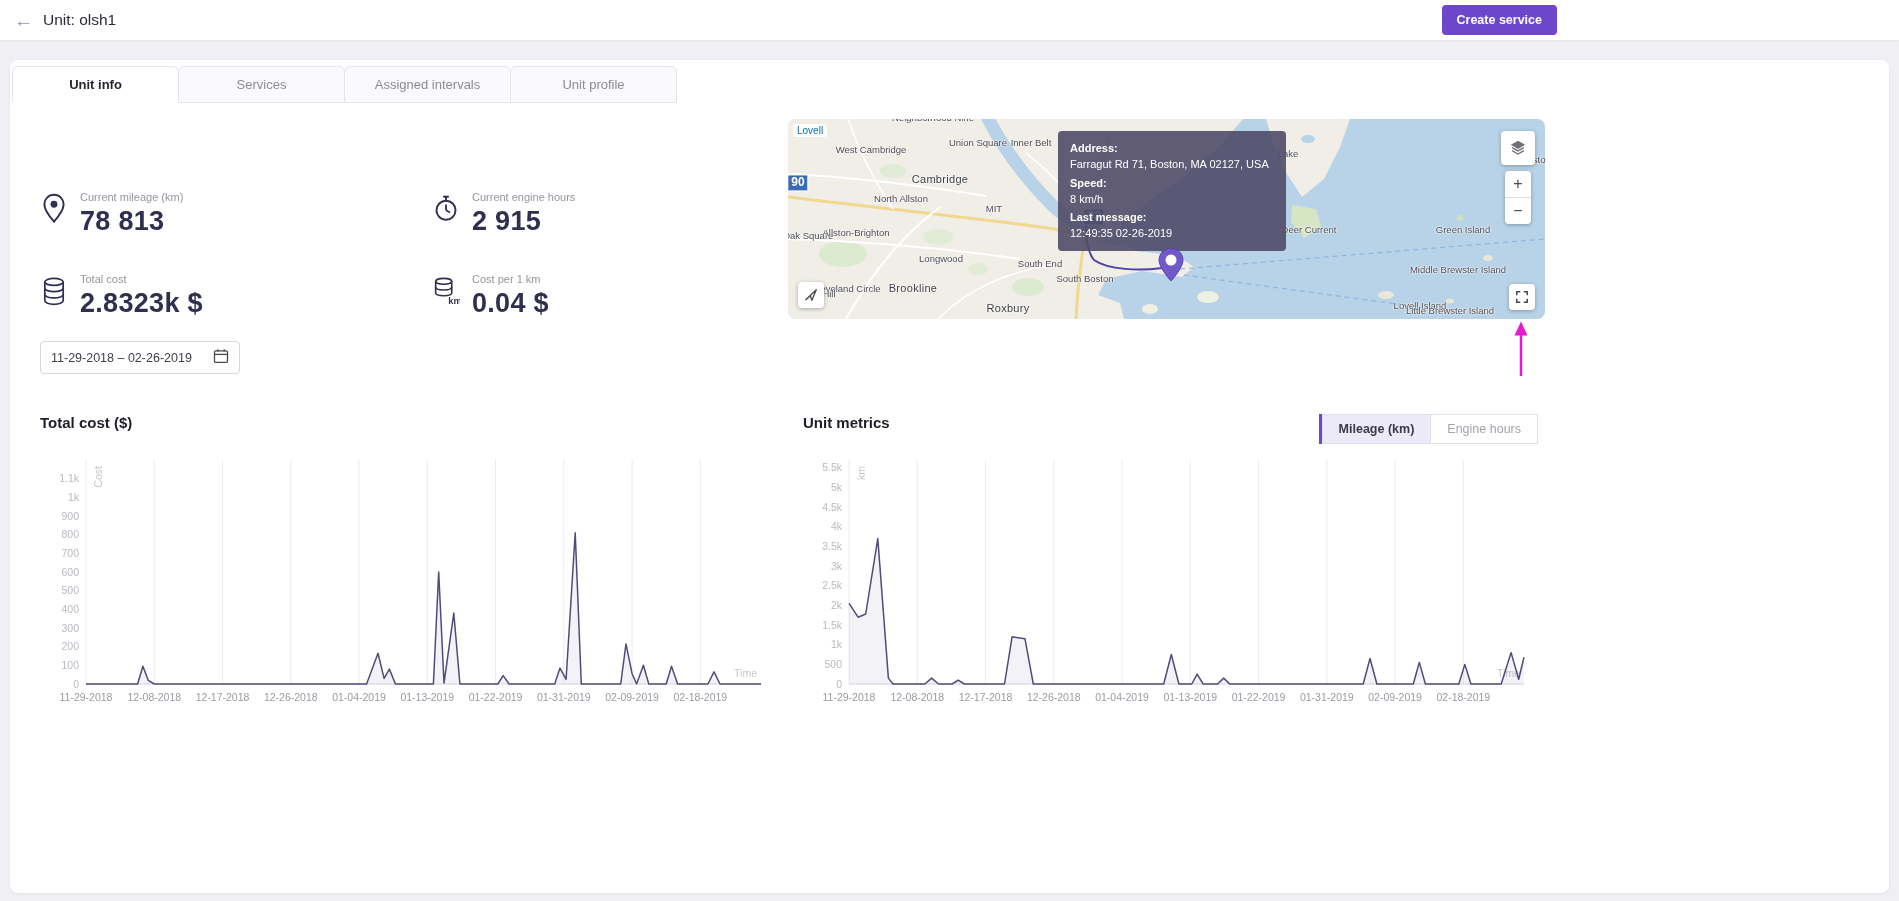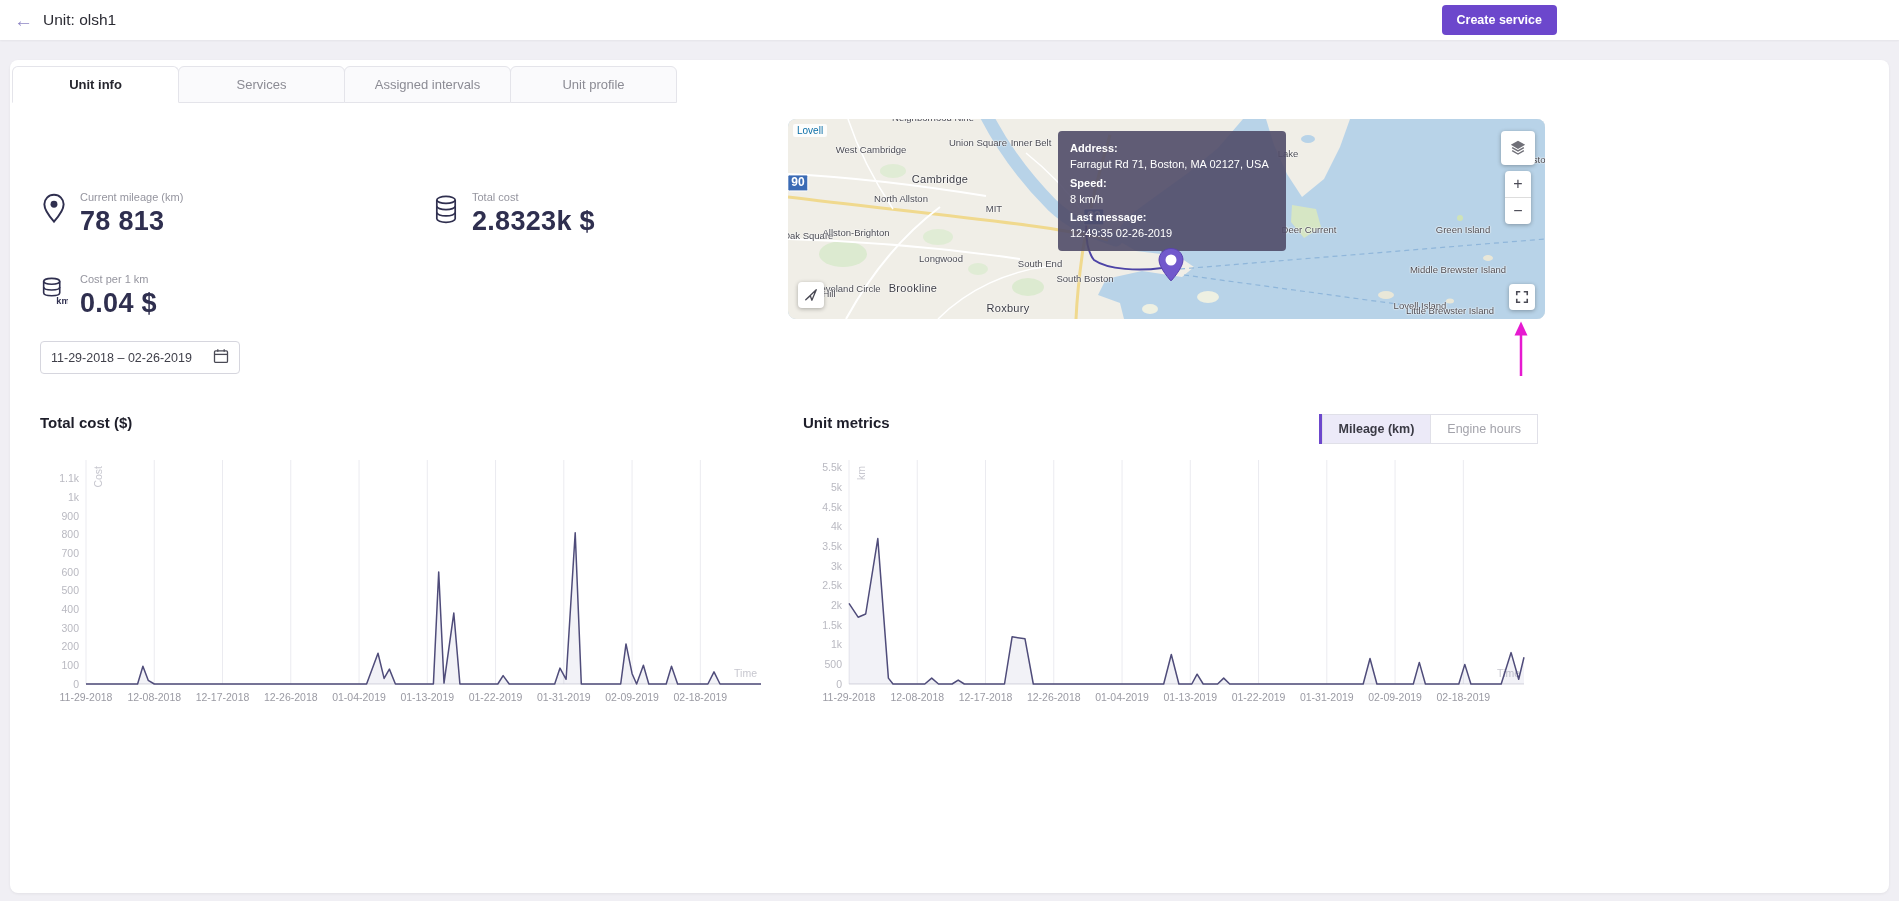--- a/index.html
+++ b/index.html
@@ -108,20 +108,35 @@
         <div class="stat">
           <span class="stat-icon">
             <svg width="28" height="31" viewBox="0 0 24 27">
                 <path d="M12 1.6 C7.2 1.6 3.6 5.3 3.6 9.9 C3.6 15.5 12 25 12 25 C12 25 20.4 15.5 20.4 9.9 C20.4 5.3 16.8 1.6 12 1.6 Z" fill="none" stroke="#2f2f4f" stroke-width="1.7"></path>
                 <circle cx="12" cy="9.8" r="3" fill="#2f2f4f"></circle>
               </svg>
           </span>
           <div>
             <div class="stat-label">Current mileage (km)</div>
             <div class="stat-value">78 813</div>
+          </div>
+        </div>
+        <div class="stat">
+          <span class="stat-icon">
+            <svg width="28" height="31" viewBox="0 0 24 27">
+                <circle cx="12" cy="15" r="8.3" fill="none" stroke="#2f2f4f" stroke-width="1.7"></circle>
+                <line x1="12" y1="15" x2="12" y2="10" stroke="#2f2f4f" stroke-width="1.6"></line>
+                <line x1="12" y1="15" x2="15.5" y2="17" stroke="#2f2f4f" stroke-width="1.6"></line>
+                <line x1="9.5" y1="3.2" x2="14.5" y2="3.2" stroke="#2f2f4f" stroke-width="1.7"></line>
+                <line x1="12" y1="3.2" x2="12" y2="6.4" stroke="#2f2f4f" stroke-width="1.7"></line>
+              </svg>
+          </span>
+          <div>
+            <div class="stat-label">Current engine hours</div>
+            <div class="stat-value">2 915</div>
           </div>
         </div>
         <div class="stat">
           <span class="stat-icon">
             <svg width="28" height="31" viewBox="0 0 24 27">
                 <ellipse cx="12" cy="6" rx="8" ry="3" fill="none" stroke="#2f2f4f" stroke-width="1.5"></ellipse>
                 <path d="M4 6 V11.5 C4 13.2 7.6 14.5 12 14.5 C16.4 14.5 20 13.2 20 11.5 V6" fill="none" stroke="#2f2f4f" stroke-width="1.5"></path>
                 <path d="M4 11.5 V17 C4 18.7 7.6 20 12 20 C16.4 20 20 18.7 20 17 V11.5" fill="none" stroke="#2f2f4f" stroke-width="1.5"></path>
                 <path d="M4 17 V22.5 C4 24.2 7.6 25.5 12 25.5 C16.4 25.5 20 24.2 20 22.5 V17" fill="none" stroke="#2f2f4f" stroke-width="1.5"></path>
               </svg>

